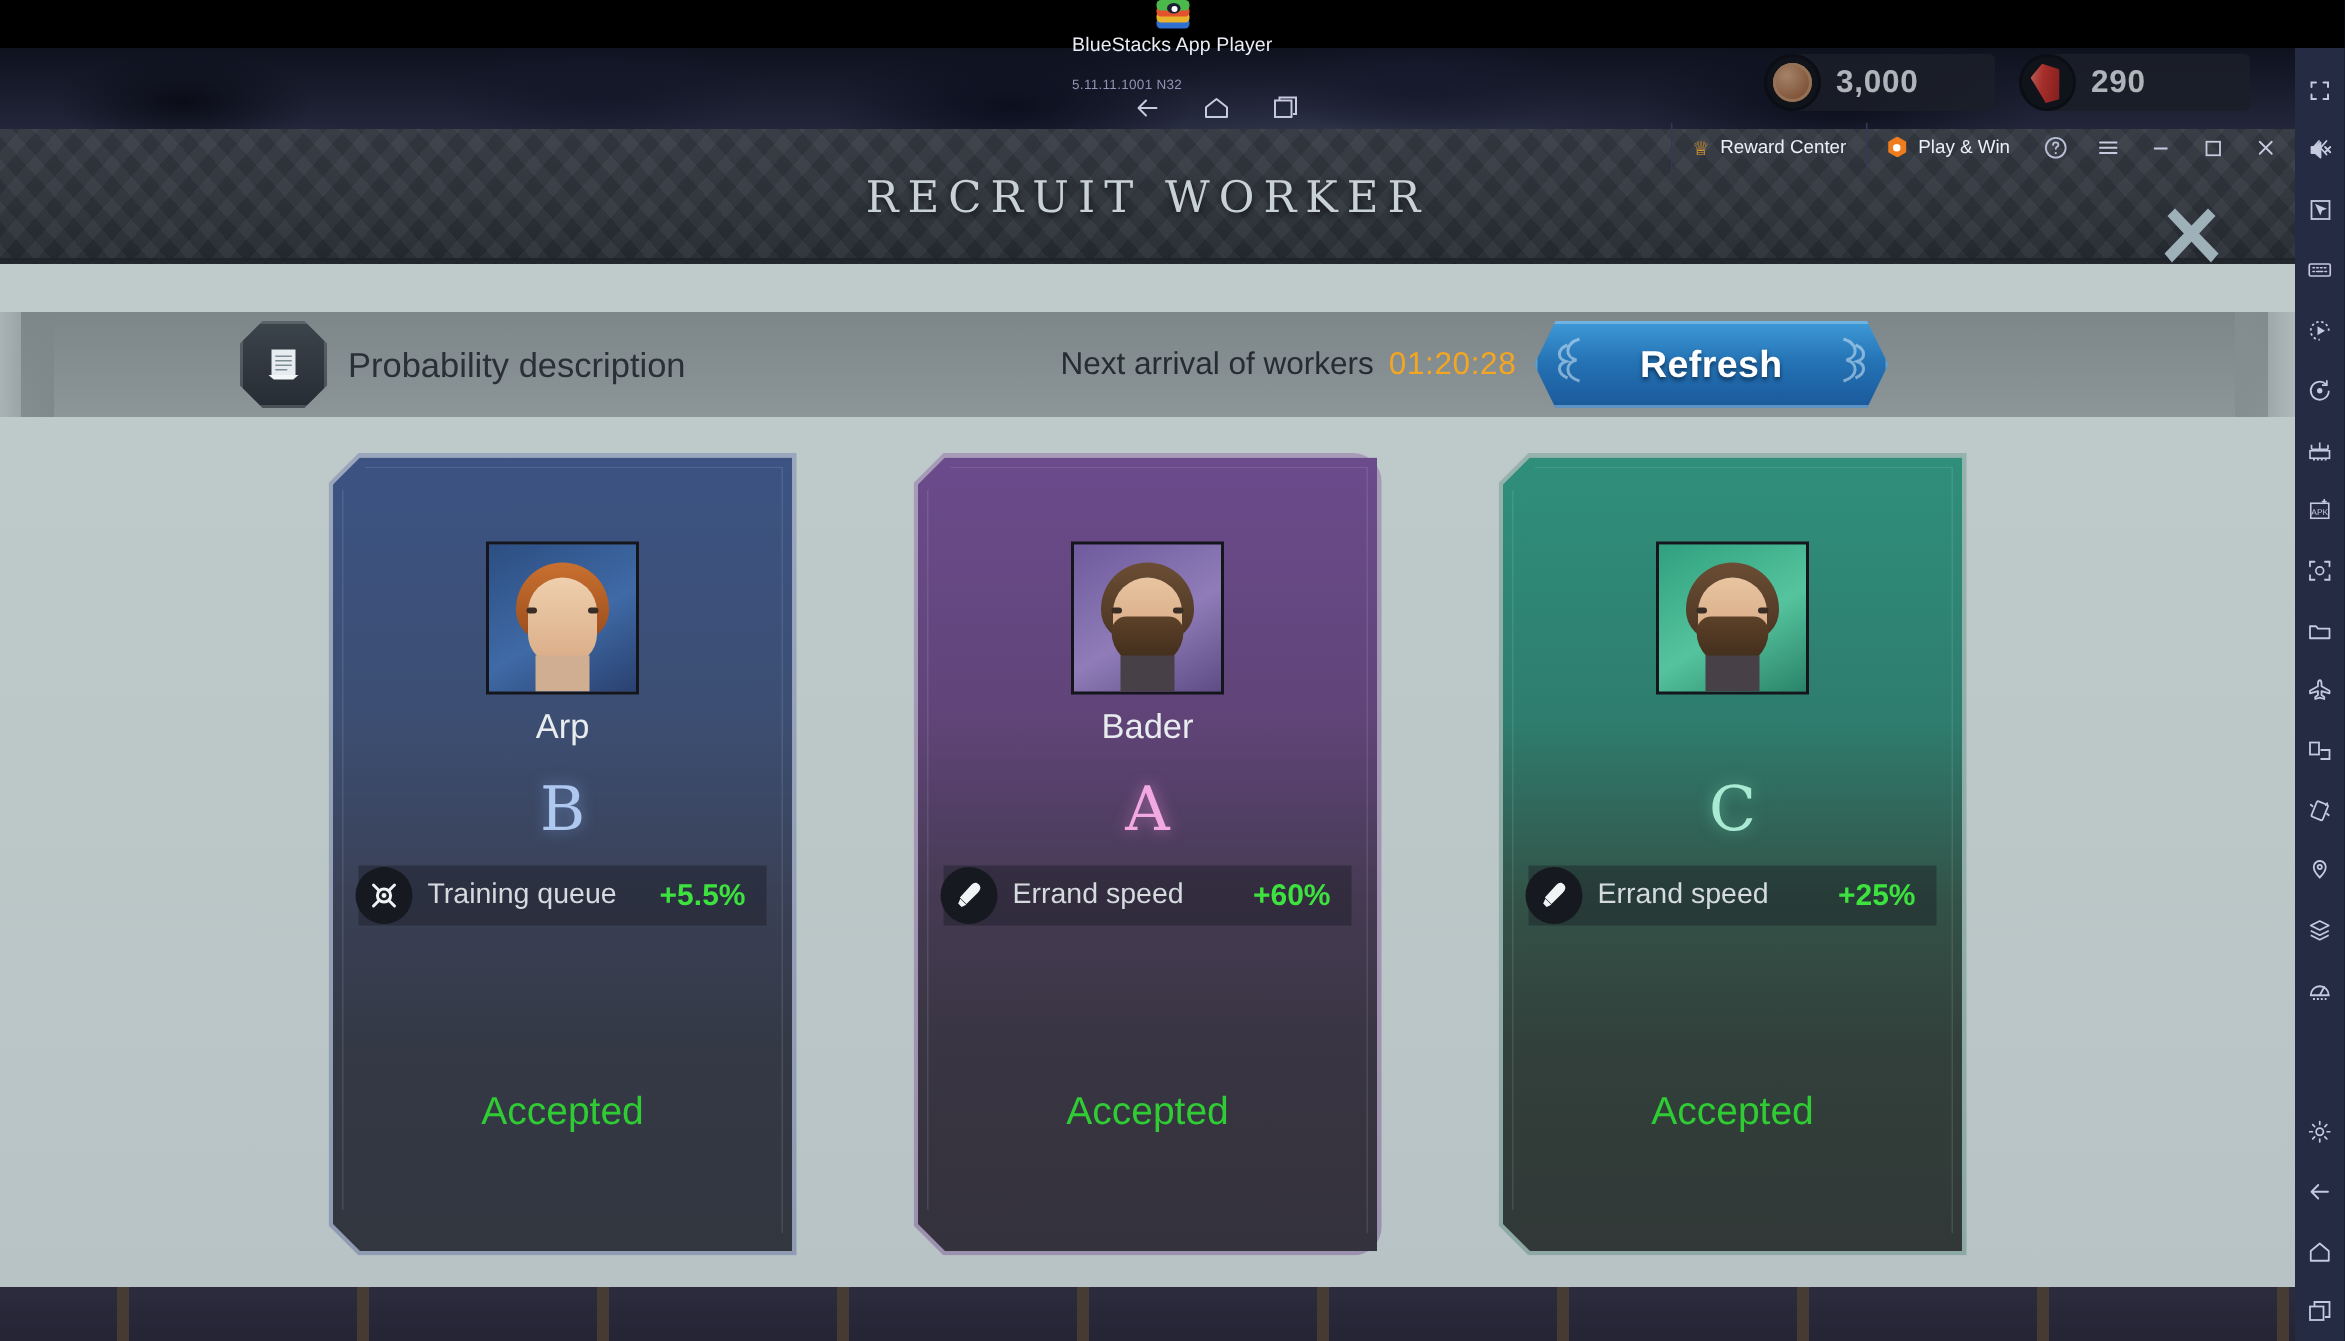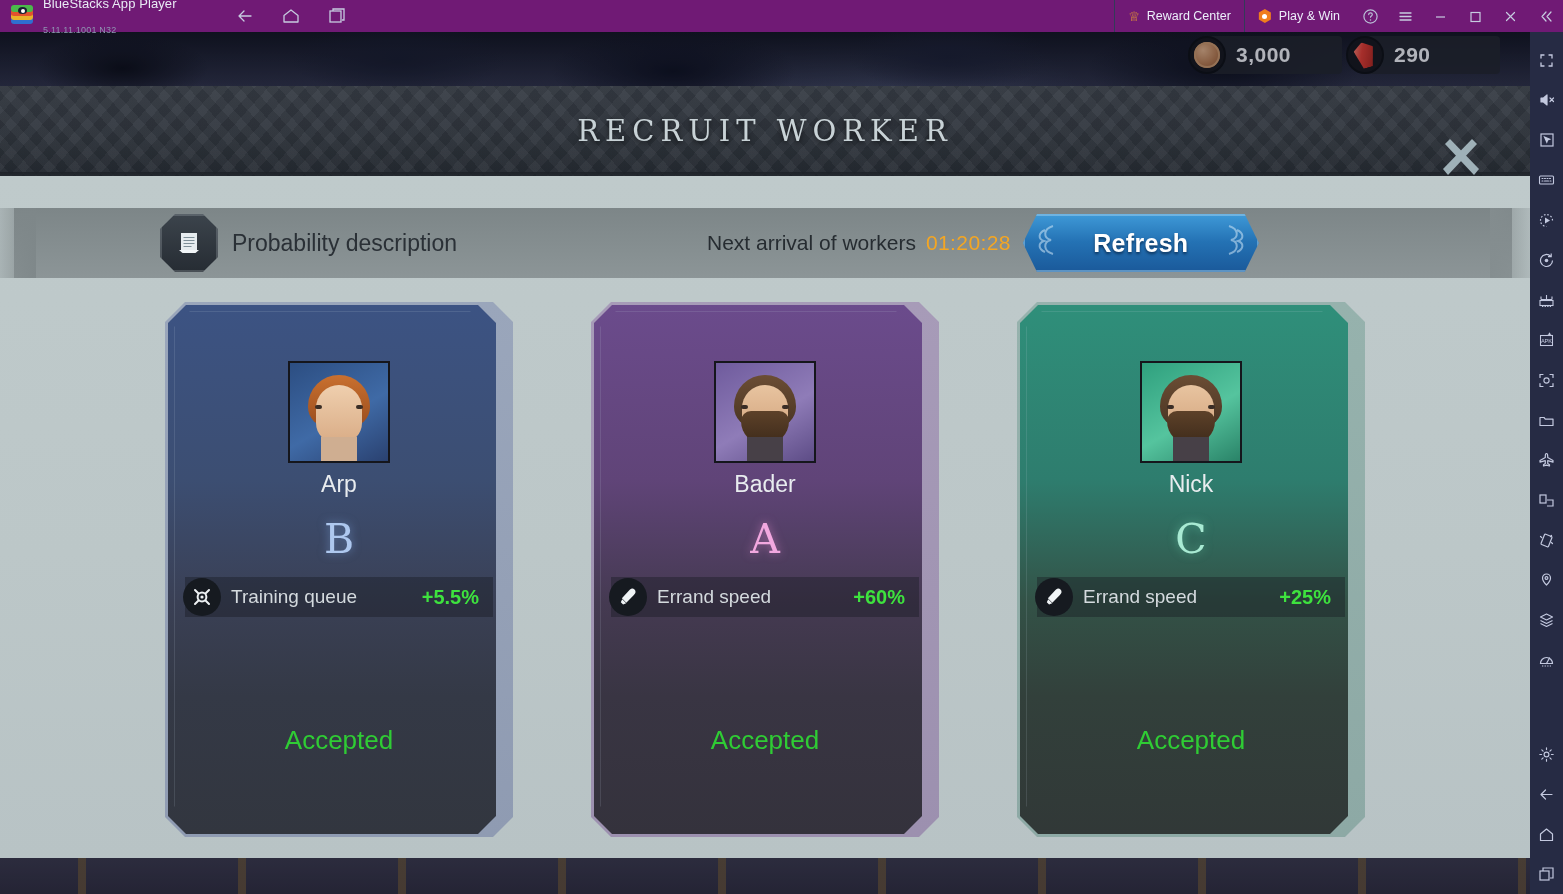--- a/index.html
+++ b/index.html
@@ -7,23 +7,24 @@
     width: 1563px; height: 894px;
     overflow: hidden;
     font-family: "Liberation Sans", sans-serif;
     background: #10131f;
   }
 
   
   #titlebar {
     position: absolute; top: 0; left: 0;
     width: 1563px; height: 32px;
-    background: #701a75;
+    background: #000000;
     display: flex; align-items: center;
     z-index: 60;
+    flex-direction: column;
   }
   .bs-logo {
     width: 22px; height: 22px; margin-left: 11px; margin-right: 10px;
     position: relative; flex: none;
   }
   .bs-logo .lay {
     position: absolute; left: 0; width: 22px; height: 7px; border-radius: 3px;
   }
   .bs-logo .l1 { top: 12px; background: #2f6fd0; }
   .bs-logo .l2 { top: 8px;  background: #e8b22a; }
@@ -109,21 +110,21 @@
   }
   #bg .fence:after {
     content:""; position:absolute; left:0; right:0; top:22px; height:7px;
     background: linear-gradient(180deg, rgba(116,94,64,.8), rgba(84,66,44,.7));
     transform: rotate(-.5deg);
   }
 
   
   #topbar {
     position: absolute; top: 4px; right: 30px;
-    display: flex; align-items: flex-end; gap: 0; z-index: 6;
+    display: flex; align-items: flex-end; gap: 12px; z-index: 6;
   }
   .cur {
     display: flex; align-items: center;
     height: 38px; background: rgba(34,37,46,.86);
     border-radius: 4px; padding-right: 30px; margin-left: 18px;
     position: relative; min-width: 140px;
   }
   .cur .cico {
     width: 38px; height: 38px; border-radius: 50%;
     background: #14161d; border: 2px solid #0c0e14;
@@ -216,21 +217,21 @@
   }
   .rf-orn { position:absolute; top:0; bottom:0; width:40px; opacity:.55; }
   .rf-orn.l { left: 4px; } .rf-orn.r { right: 4px; }
 
   
   #cards {
     position: absolute; top: 126px; left: 0; width: 1530px;
     display: flex; justify-content: center; gap: 78px;
   }
   .card {
-    width: 348px; height: 535px;
+    width: 312px; height: 535px;
     position: relative;
     padding: 3px;
     clip-path: polygon(20px 0,328px 0,348px 20px,348px 515px,328px 535px,20px 535px,0 515px,0 20px);
   }
   .card-inner {
     position: absolute; inset: 3px;
     clip-path: polygon(18px 0,310px 0,328px 18px,328px 511px,310px 529px,18px 529px,0 511px,0 18px);
     overflow: hidden;
   }
   .card.c1 { background: linear-gradient(180deg,#9aa6bb 0%, #8f9bb2 100%); }
@@ -530,21 +531,20 @@
               <div class="pbg"></div>
               <div class="face f-bader">
                 <div class="hair"></div>
                   <div class="skin"></div>
                 <div class="eye l"></div>
                   <div class="eye r"></div>
                 <div class="beard"></div>
                   <div class="neck"></div>
               </div>
             </div>
-            <div class="wname">Nick</div>
             <div class="wgrade">C</div>
             <div class="trait">
               <div class="trait-ic">
                 <svg width="26" height="26" viewBox="0 0 26 26">
                   <path d="M19.5 5.5c1.6 1.6 1.4 3.6-.6 5.6l-7.6 7.6-4.4-4.4L14.5 6c2-2 3.5-2 5-.5z" fill="#f0f4f6"></path>
                   <path d="M7.2 15.2l4 4-3.1 1.4-2.3-2.3z" fill="#f0f4f6"></path>
                 </svg>
               </div>
               <div class="trait-name">Errand speed</div>
               <div class="trait-val">+25%</div>

